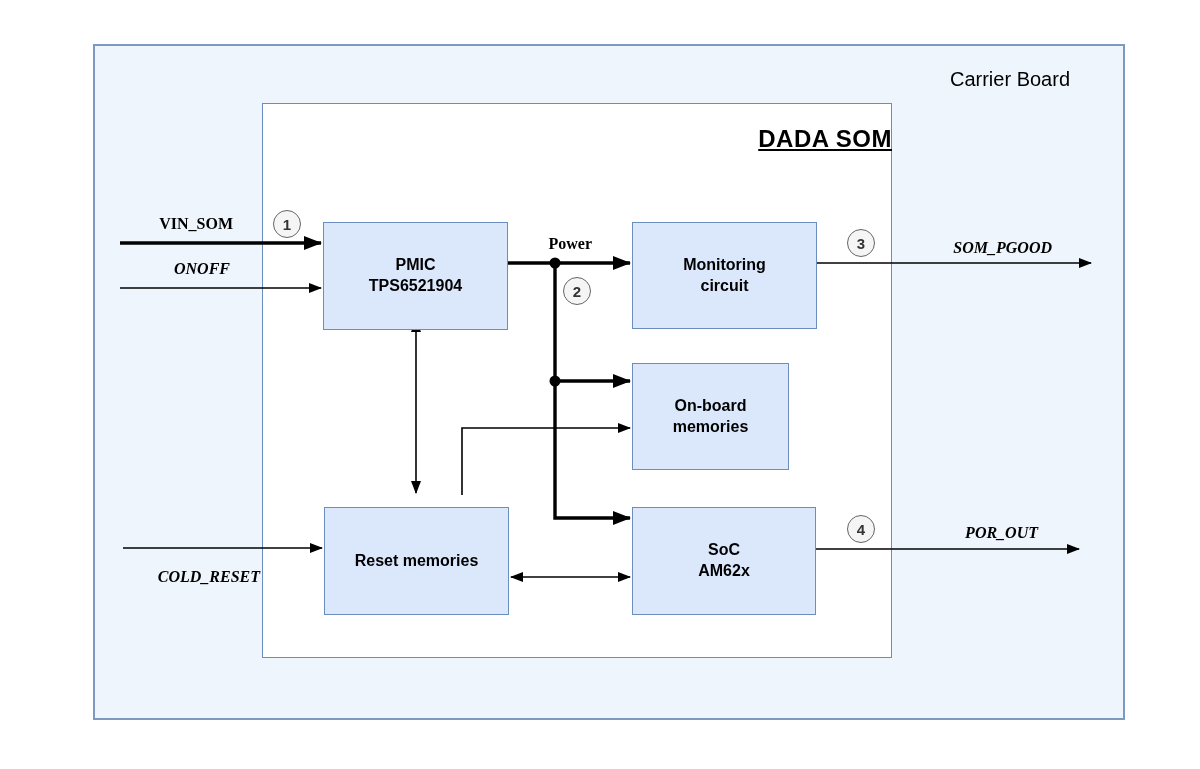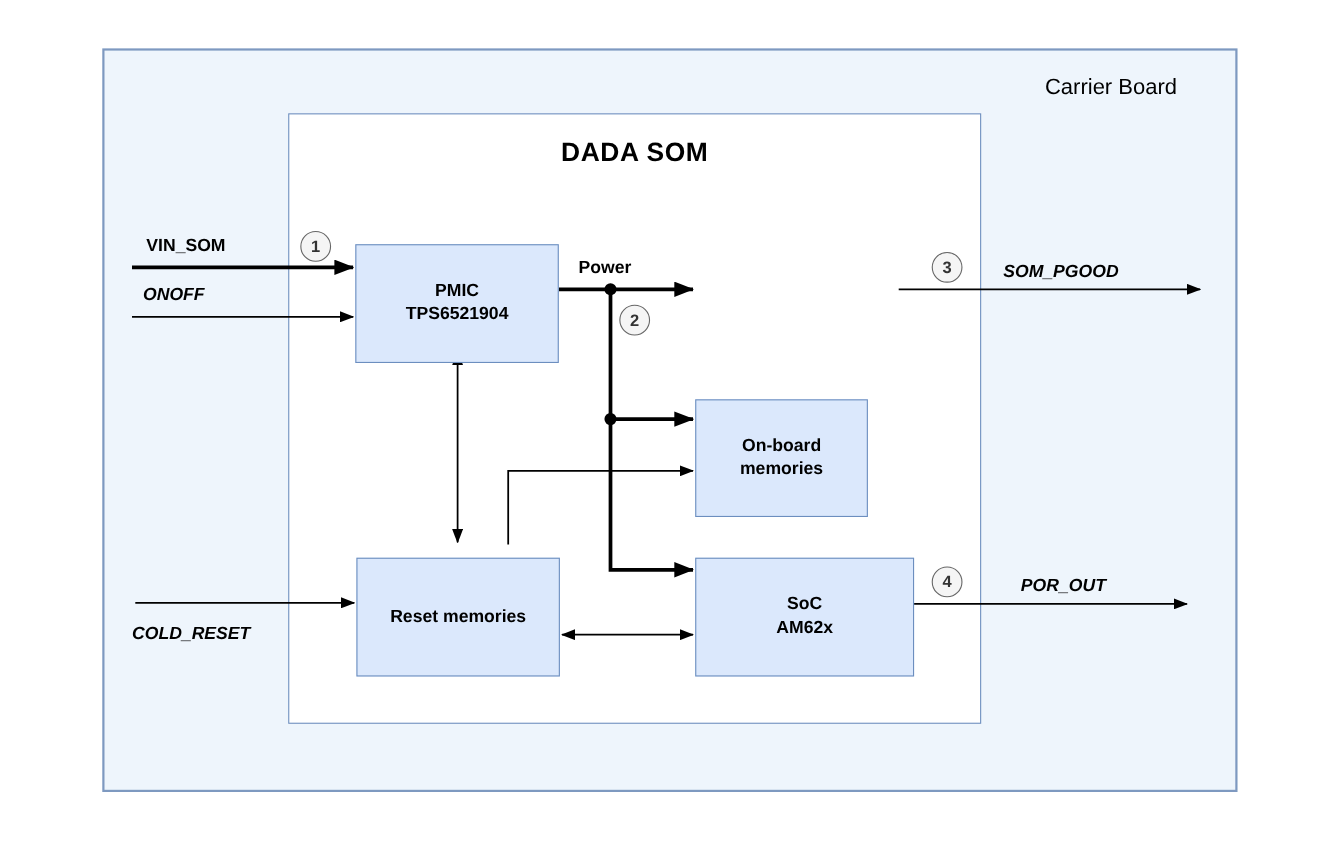--- a/index.html
+++ b/index.html
@@ -13,39 +13,39 @@
   .som-box{
     position:absolute;left:262px;top:103px;width:630px;height:555px;
     background:#ffffff;border:1.5px solid #6c8ebf;box-sizing:border-box;
   }
   .carrier-title{
     position:absolute;left:925px;top:68px;width:170px;
     font-size:20px;font-weight:normal;text-align:center;color:#000;
   }
   .som-title{
     position:absolute;left:262px;top:125px;width:630px;
-    font-size:24px;font-weight:bold;text-align:center;color:#000;letter-spacing:.5px;
+    font-size:24px;font-weight:bold;text-align:right;color:#000;letter-spacing:.5px;text-decoration:underline;
   }
 
   .block{
     position:absolute;box-sizing:border-box;
     background:#dbe8fc;border:1.5px solid #6c8ebf;
     display:flex;align-items:center;justify-content:center;
     text-align:center;font-weight:bold;font-size:16px;line-height:1.3;
     white-space:pre-line;color:#000;margin-top:12px;
   }
   .blk-pmic      {left:323px;top:210px;width:185px;height:108px;}
   .blk-monitoring{left:632px;top:210px;width:185px;height:107px;}
   .blk-memories  {left:632px;top:351px;width:157px;height:107px;text-align:center;}
   .blk-reset     {left:324px;top:495px;width:185px;height:108px;}
-  .blk-soc       {left:632px;top:495px;width:199px;height:108px;}
+  .blk-soc       {left:632px;top:495px;width:184px;height:108px;}
 
   .sig-label{
     position:absolute;font-size:16px;font-weight:bold;color:#000;
-    text-align:left;white-space:nowrap;
+    text-align:right;white-space:nowrap;font-family:Liberation Serif, serif;
   }
   .sig-italic{font-style:italic;}
   .lbl-vin   {left:133px;top:215px;width:100px;}
   .lbl-onoff {left:130px;top:260px;width:100px;}
   .lbl-cold  {left:120px;top:525px;width:140px;margin-top:43px;}
   .lbl-power {left:526px;top:235px;width:66px;}
   .lbl-pgood {left:912px;top:239px;width:140px;}
   .lbl-por   {left:928px;top:524px;width:110px;}
 
   .marker-circle{
@@ -109,20 +109,22 @@
 
     <line class="wire-thin" x1="511" y1="577" x2="630" y2="577" marker-start="url(#arrThinRev)" marker-end="url(#arrThin)"></line>
 
     <line class="wire-thin" x1="817" y1="263" x2="1091" y2="263" marker-end="url(#arrThin)"></line>
 
     <line class="wire-thin" x1="816" y1="549" x2="1079" y2="549" marker-end="url(#arrThin)"></line>
   </svg>
 
   <div class="block blk-pmic">PMIC
 TPS6521904</div>
+  <div class="block blk-monitoring">Monitoring
+circuit</div>
   <div class="block blk-memories">On-board
 memories</div>
   <div class="block blk-reset">Reset memories</div>
   <div class="block blk-soc">SoC
 AM62x</div>
 
   <div class="sig-label lbl-vin">VIN_SOM</div>
   <div class="sig-label sig-italic lbl-onoff">ONOFF</div>
   <div class="sig-label sig-italic lbl-cold">COLD_RESET</div>
   <div class="sig-label lbl-power">Power</div>

